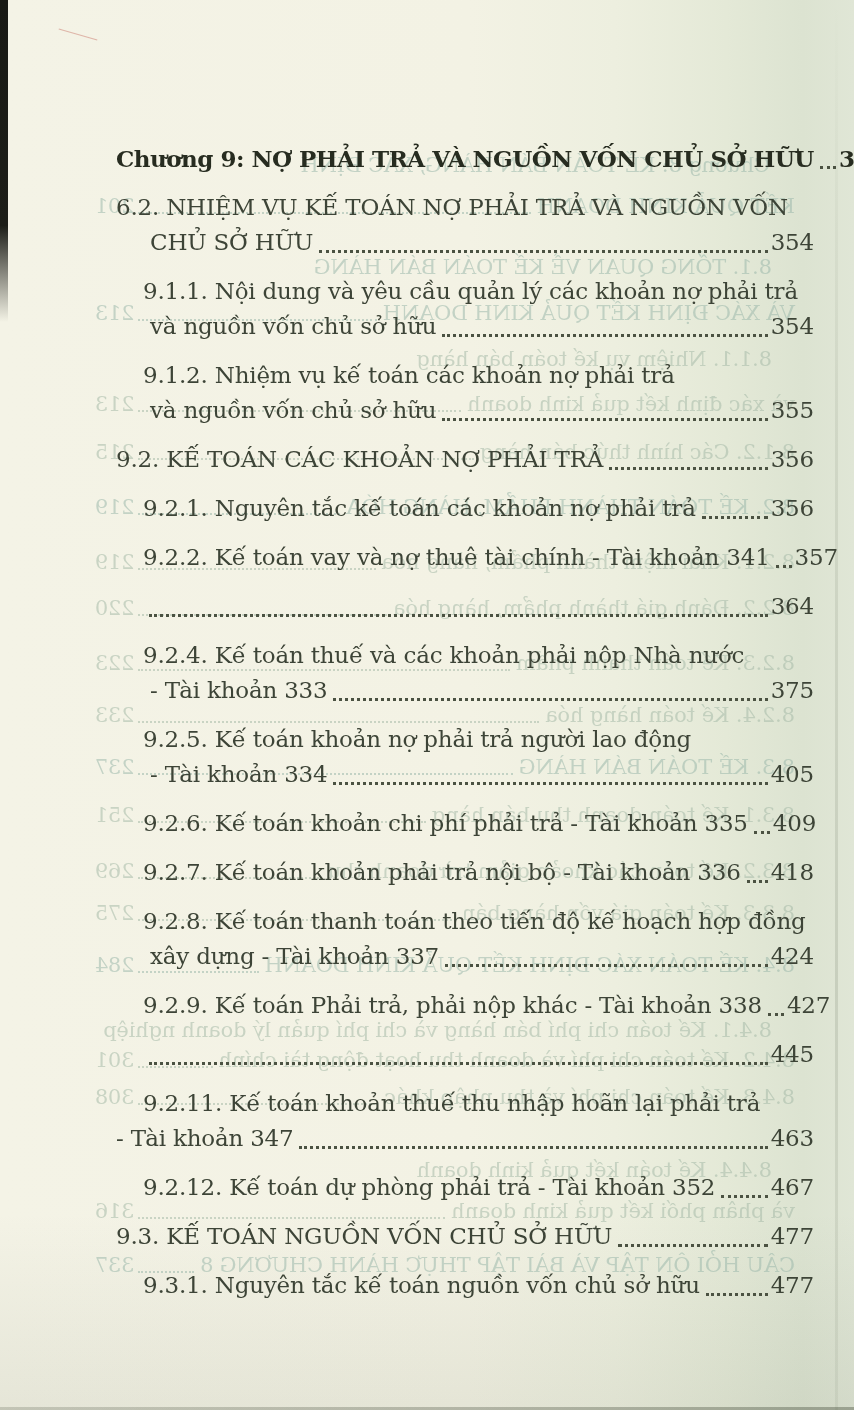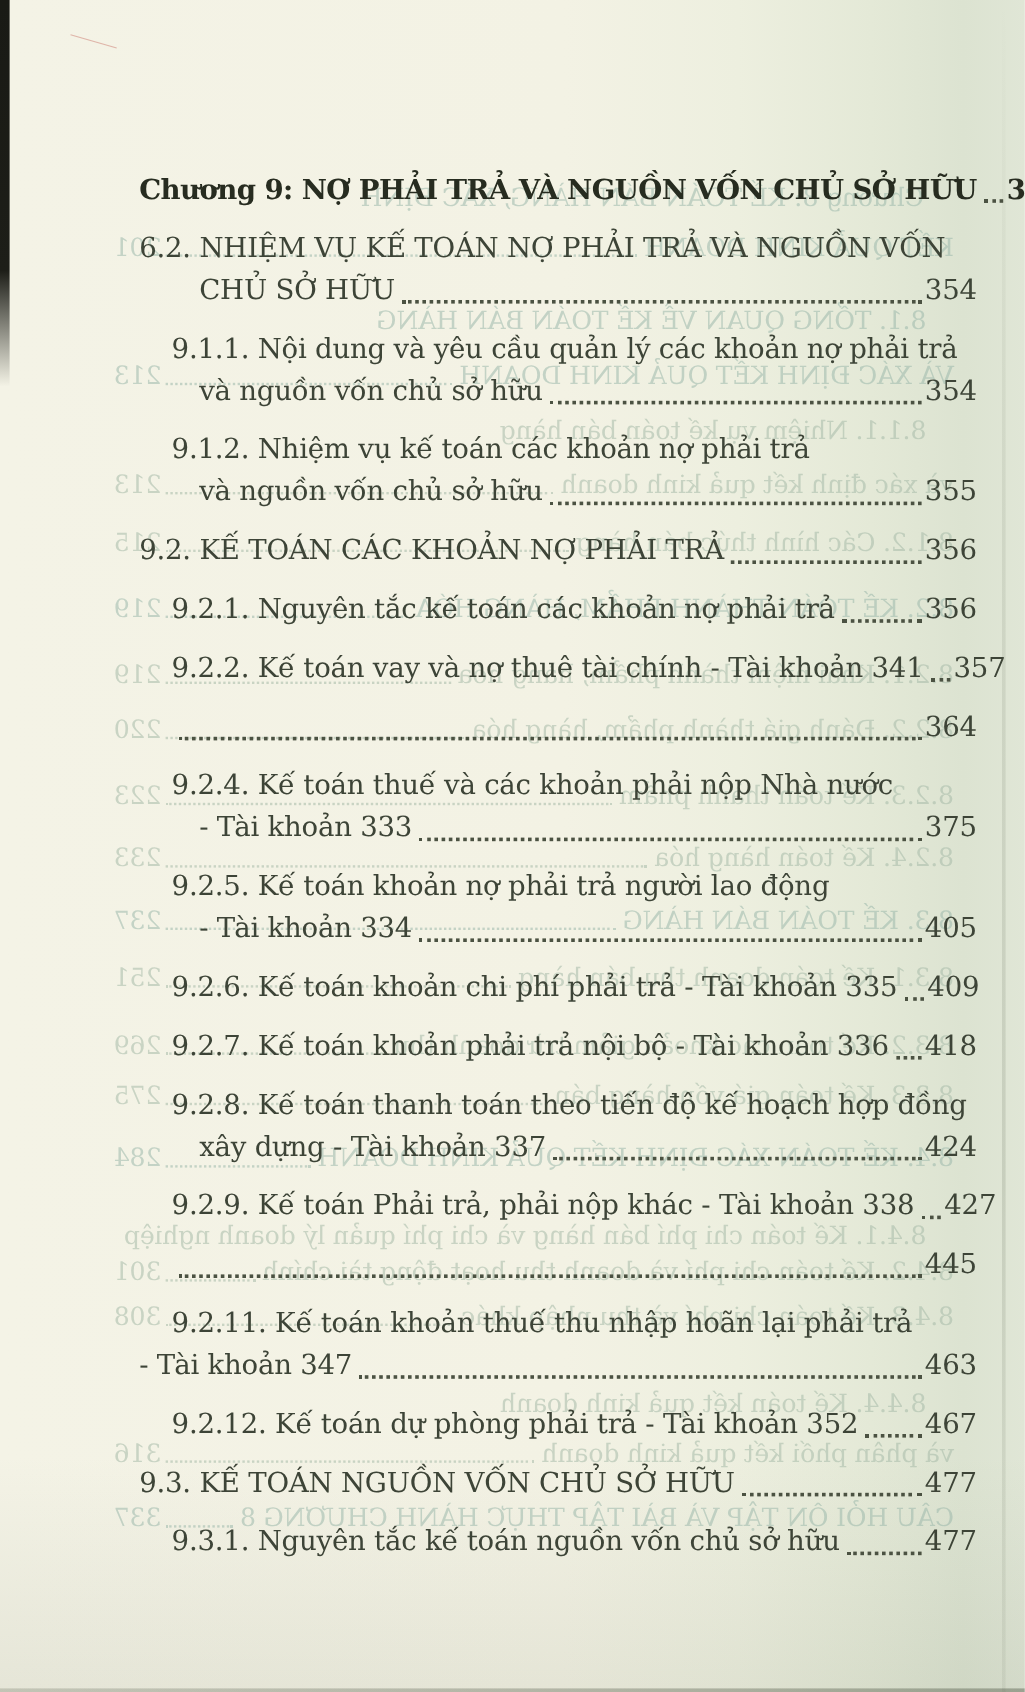--- a/index.html
+++ b/index.html
@@ -34,21 +34,21 @@
 
   
   .toc{position:absolute;left:0;top:0;right:0;padding:141px 40px 0 116px;}
   .entry{margin-bottom:14px;}
   .line{
     display:flex;align-items:stretch;
     line-height:35px;font-size:23px;color:var(--ink);
     white-space:nowrap;letter-spacing:-.2px;
   }
   .ind1{margin-left:27px}
-  .ind2{margin-left:50px}
+  .ind2{margin-left:34px}
   .ind3{}
   .t{flex:0 0 auto;}
   .dots{flex:1 1 auto;border-bottom:3px dotted var(--dot);margin:0 3px 7px 6px;min-width:16px;}
   .pg{flex:0 0 auto;}
   .entry.bold .line{font-weight:700;color:var(--ink-bold);letter-spacing:-.5px;}
 
   
   .edge-left{
     position:absolute;left:0;top:0;width:8px;height:322px;
     background:linear-gradient(180deg,#191a15 0%,#1d1e18 70%,rgba(29,30,24,0) 100%);

